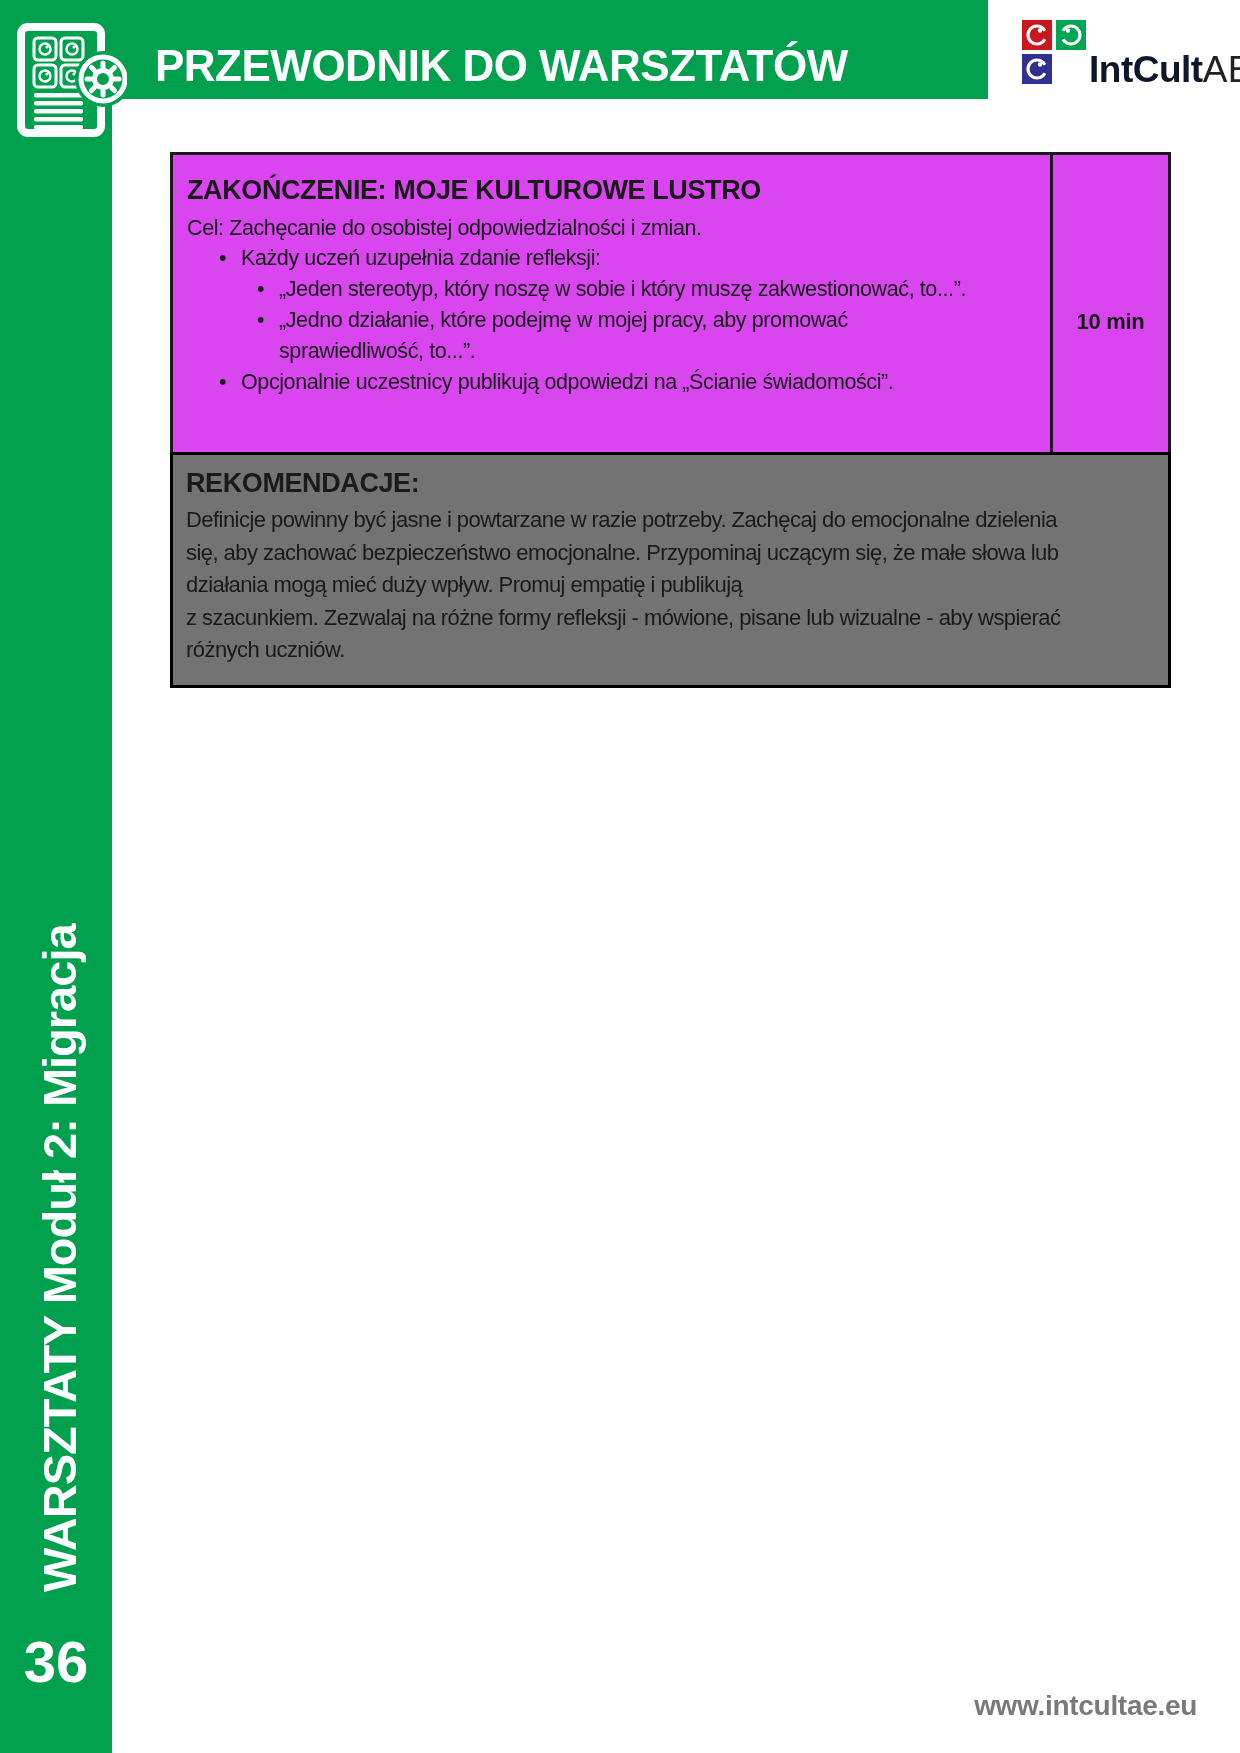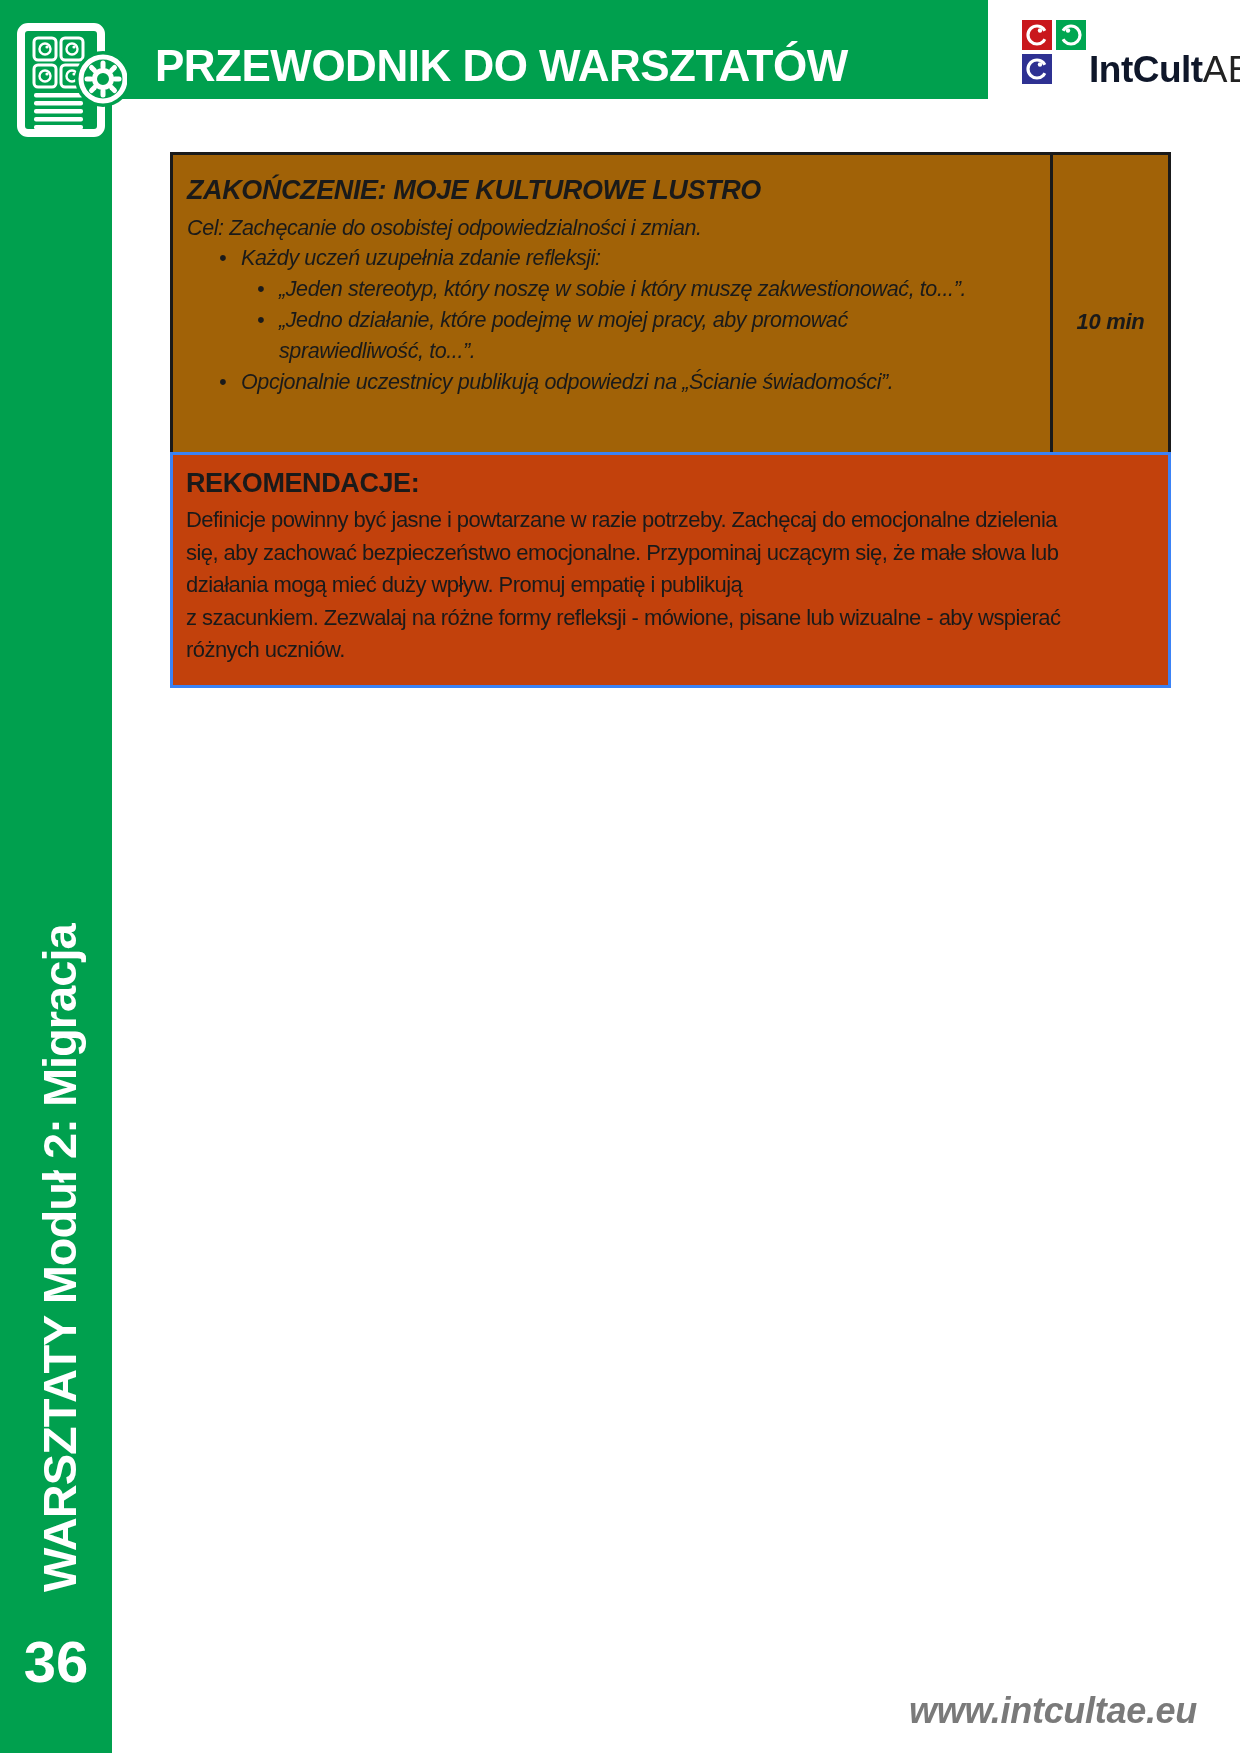--- a/index.html
+++ b/index.html
@@ -41,23 +41,22 @@
     position:absolute; left:67px; top:33px;
     font-size:37px; line-height:34px; white-space:nowrap;
   }
   .logo-text .bold { font-weight:bold; color:#0f172a; letter-spacing:-0.5px; }
   .logo-text .light { font-weight:normal; color:#222; letter-spacing:0.5px; }
 
   
   .activity-table {
     position:absolute; left:170px; top:152px;
     width:1001px; height:340px;
-    border:3px solid #1a1a1a; background:#a16207;
+    border:3px solid #1a1a1a; background:#d946ef;
     display:flex;
-    font-style:italic;
   }
   .cell-main {
     width:880px; border-right:3px solid #1a1a1a;
     padding:16px 14px 10px 14px;
   }
   .cell-time {
     flex:1; display:flex; align-items:center; justify-content:center;
     font-weight:bold; font-size:22px; letter-spacing:-0.3px;
   }
   .act-title {
@@ -67,40 +66,40 @@
   .act-goal { font-size:21.5px; letter-spacing:-0.4px; line-height:30px; }
   .act-row { display:flex; font-size:21.5px; letter-spacing:-0.4px; line-height:31px; }
   .act-row .b { width:22px; flex:none; }
   .ind1 { padding-left:32px; }
   .ind2 { padding-left:70px; }
 
   
   .rek-box {
     position:absolute; left:170px; top:452px;
     width:1001px; height:236px;
-    background:#c2410c; border:3px solid #3b82f6;
+    background:#737373; border:3px solid #000000;
     padding:13px 13px 10px 13px;
   }
   .rek-title { font-weight:bold; font-size:27px; letter-spacing:-0.4px; margin-bottom:5px; }
   .rek-line { font-size:22px; letter-spacing:-0.55px; line-height:32.5px; }
 
   
   .sidebar-text {
     position:absolute; left:32px; top:1592px;
     transform:rotate(-90deg); transform-origin:0 0;
     color:#ffffff; font-weight:bold; font-size:47px;
     letter-spacing:-1px; white-space:nowrap;
   }
   .page-number {
     position:absolute; left:0; top:1628px; width:112px;
     text-align:center; color:#ffffff; font-weight:bold; font-size:58px;
   }
   .footer-url {
     position:absolute; right:43px; top:1690px;
-    color:#7A7A7A; font-weight:bold; font-size:36px; letter-spacing:-0.3px;font-style:italic;
+    color:#7A7A7A; font-weight:bold; font-size:28px; letter-spacing:-0.3px;
   }
 </style>
 </head>
 <body>
 
 <div class="sidebar"></div>
 
 <div class="header-bar"></div>
 
 <div class="header-icon">

